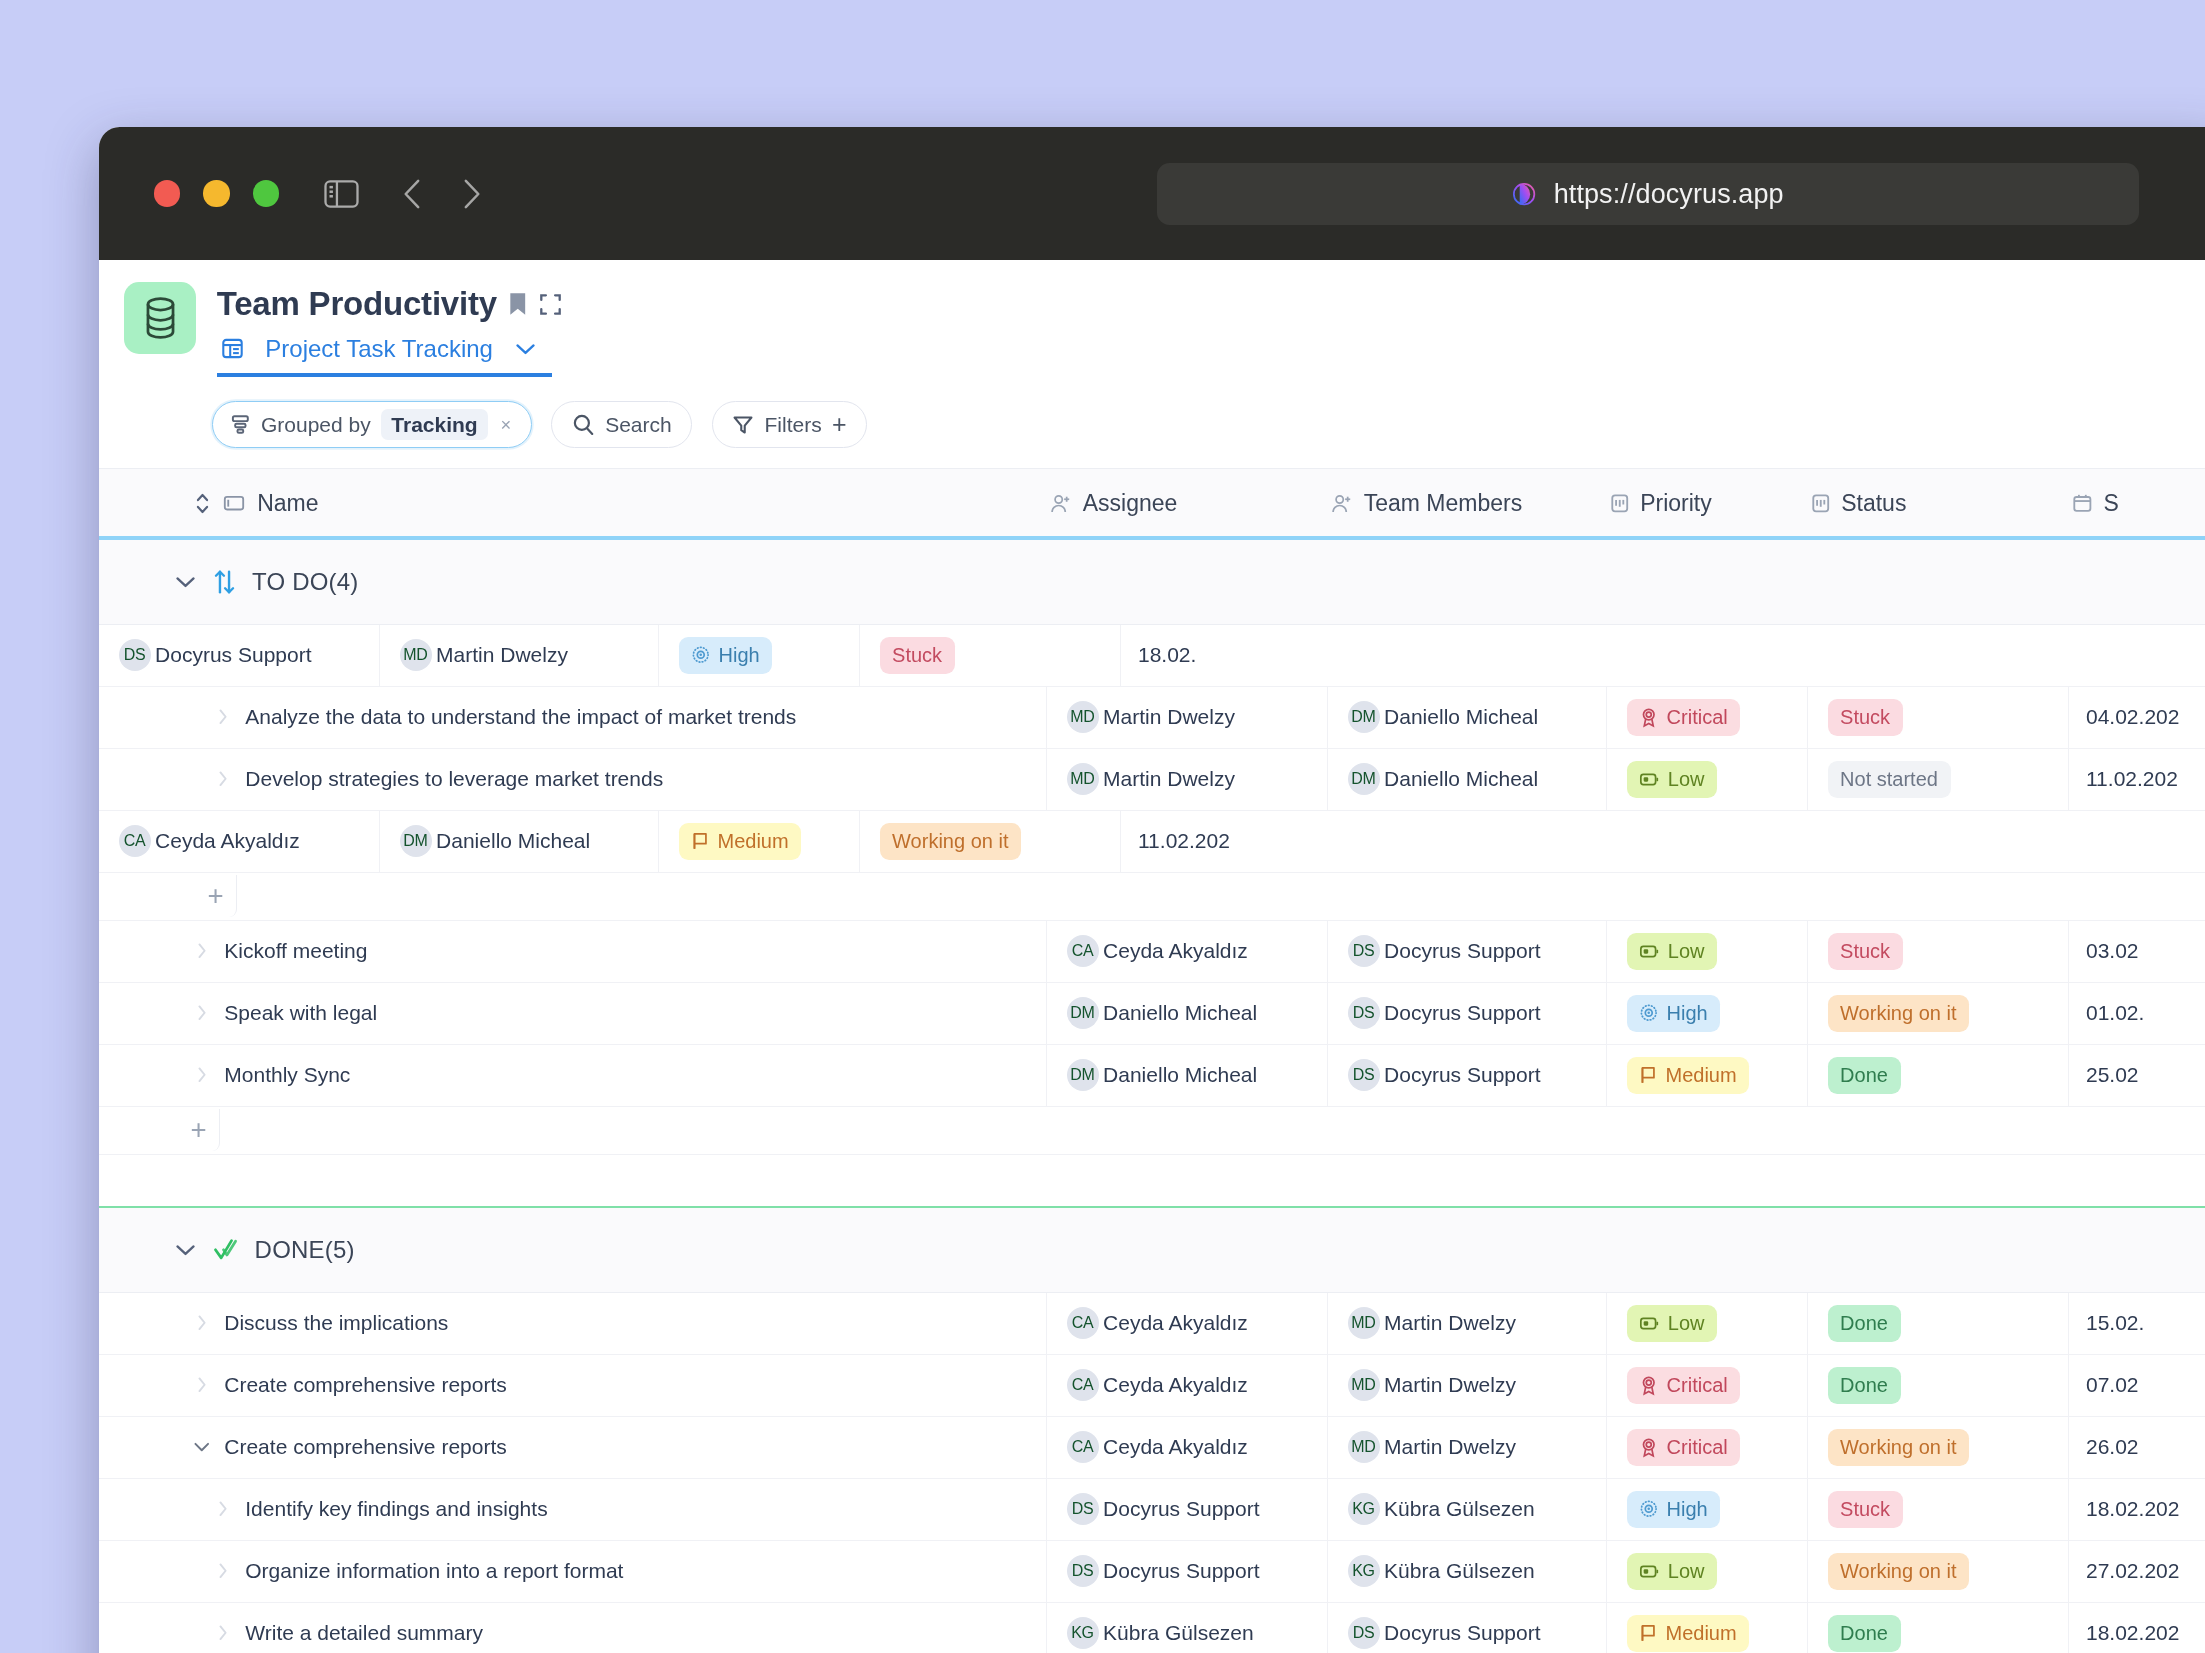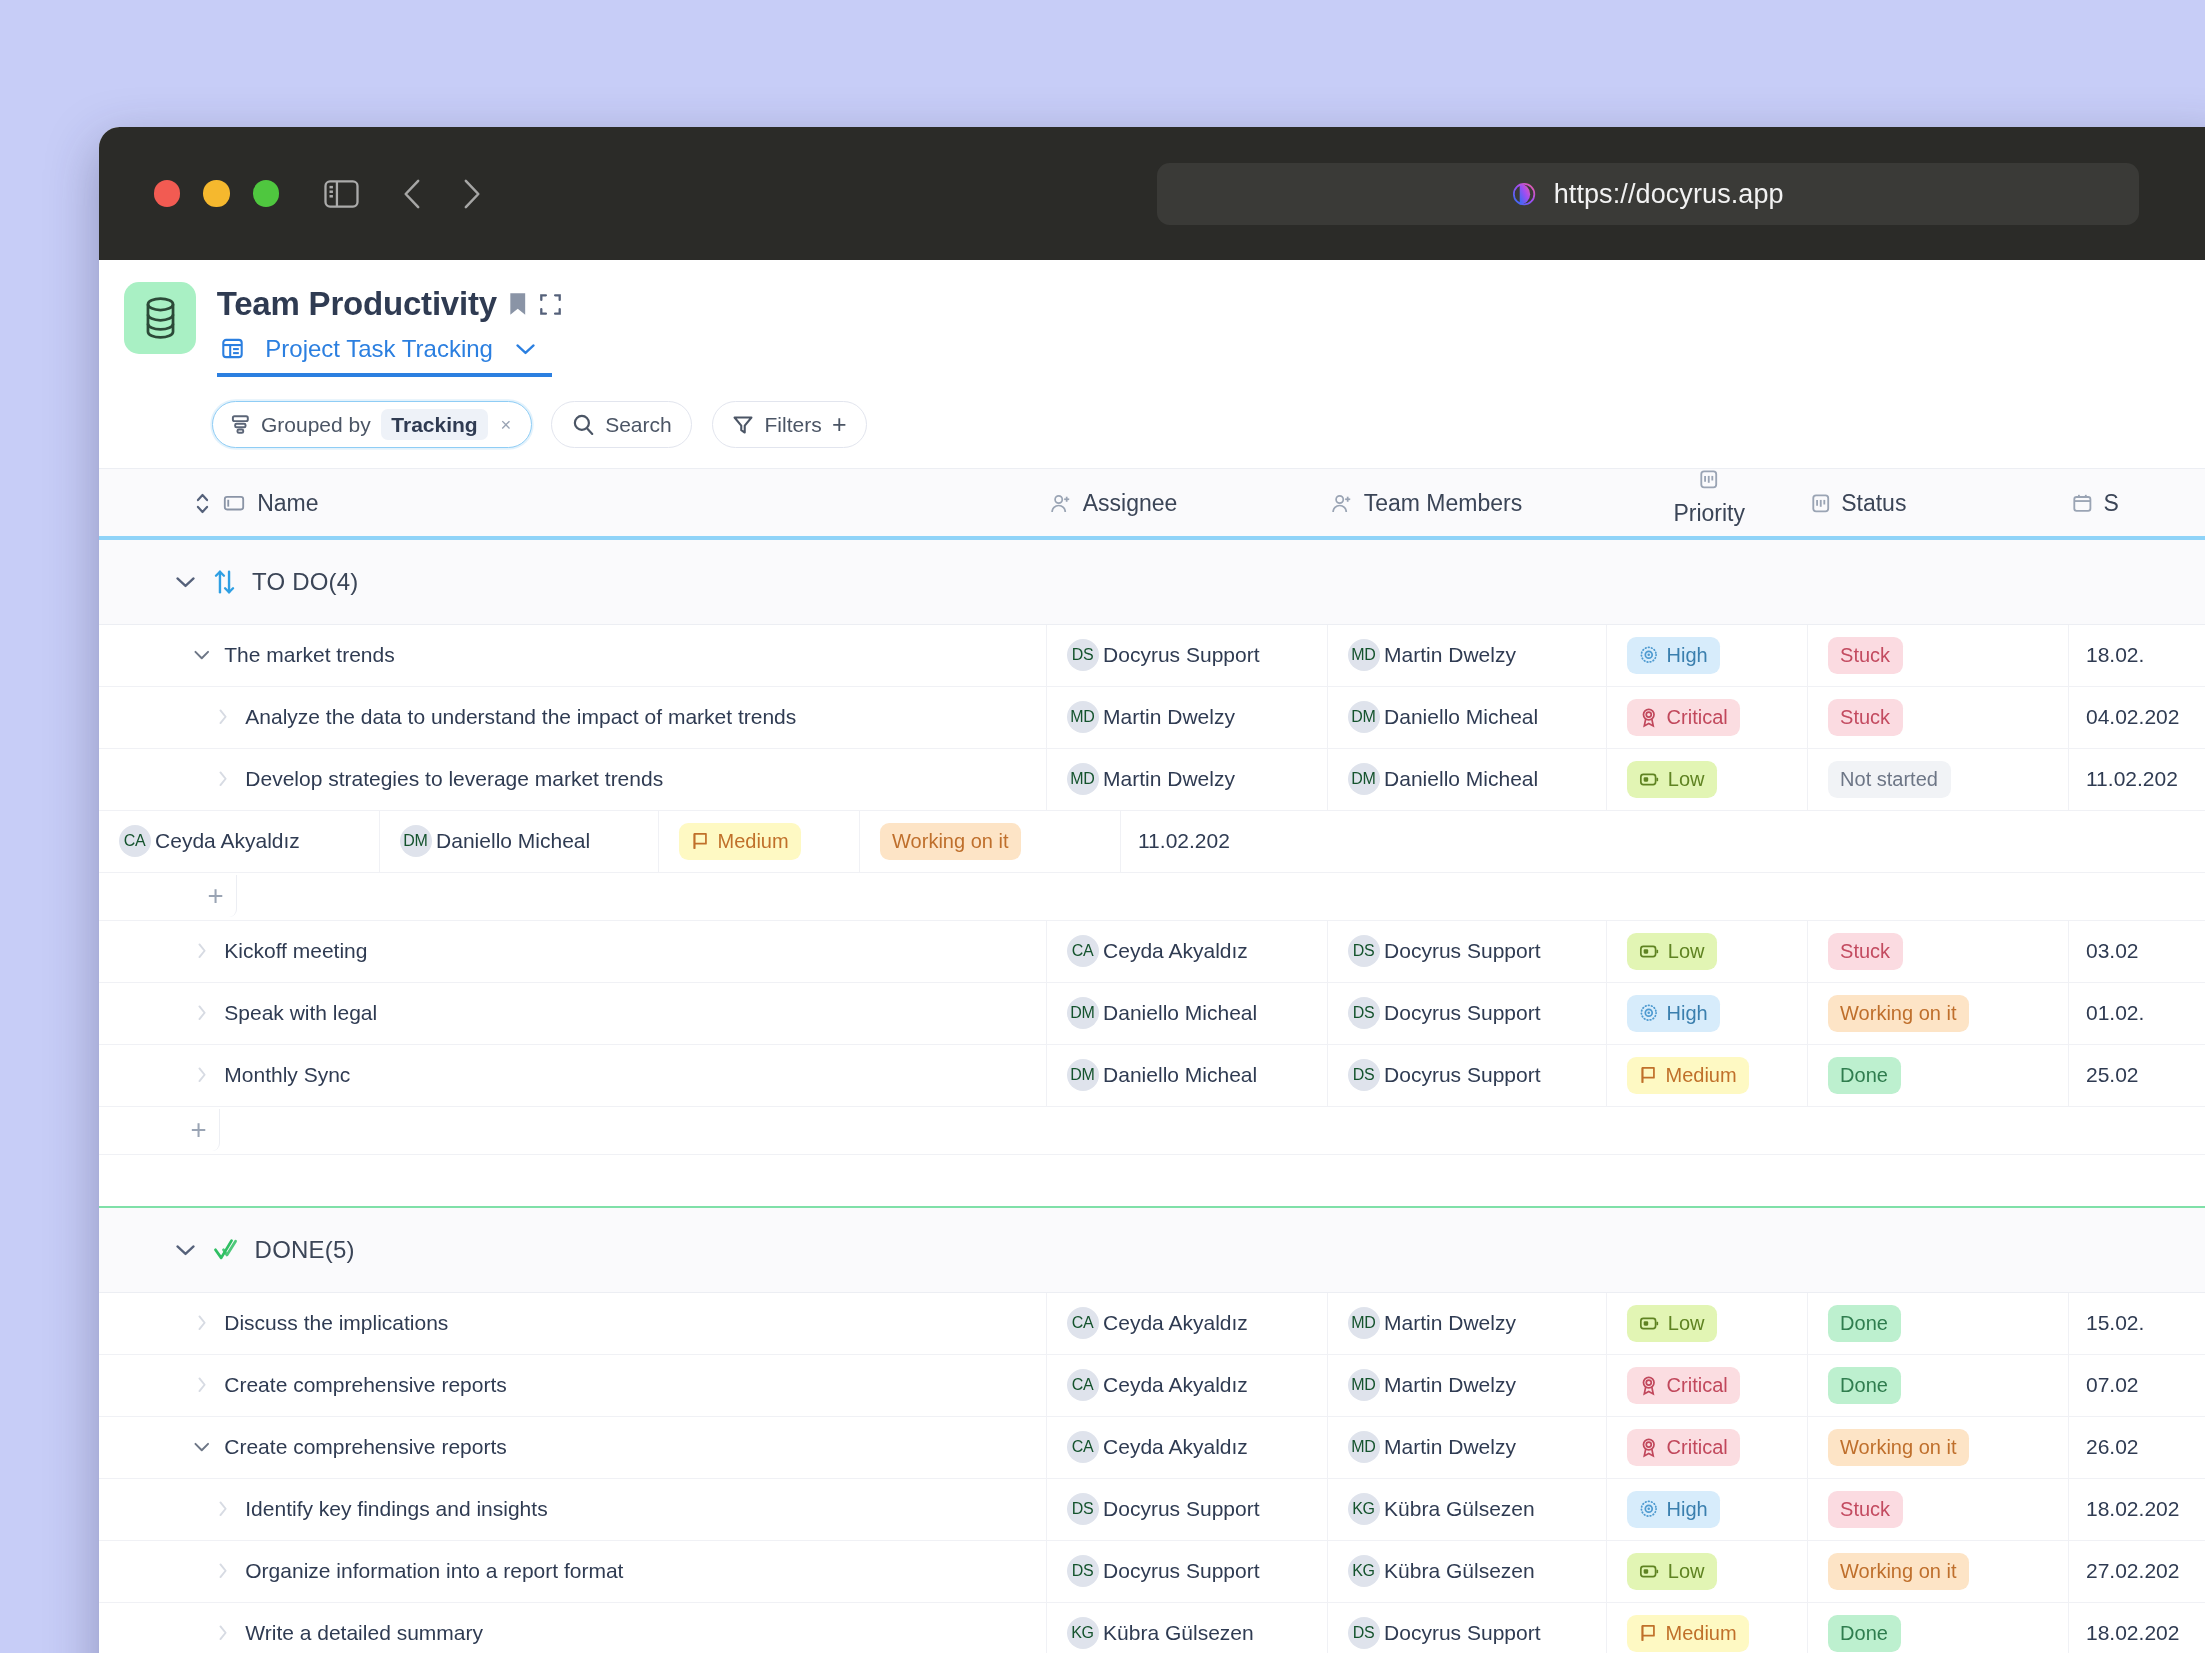--- a/index.html
+++ b/index.html
@@ -355,21 +355,21 @@
                   <circle cx="7.5" cy="5.6" r="3.1"></circle>
                     <path d="M1.8 16.5 a5.7 5.7 0 0 1 11.4 0"></path>
                   <line x1="14.4" y1="3.2" x2="14.4" y2="7.6"></line>
                     <line x1="12.2" y1="5.4" x2="16.6" y2="5.4"></line>
                 </svg>
               </span>
               <span>Team Members</span>
             </div>
           </div>
           <div class="c-prio">
-            <div class="cell" style="height:70px;flex-direction:column;">
+            <div class="cell" style="height:70px;">
               <span>
                 <svg width="19.5" height="20.7" viewBox="0 0 17 18" fill="none" stroke="#9aa4b4" stroke-width="1.6">
                     <rect x="2" y="2" width="13" height="14" rx="2.4"></rect>
                     <line x1="5.3" y1="6" x2="5.3" y2="11"></line>
                     <line x1="8.5" y1="6" x2="8.5" y2="12"></line>
                     <line x1="11.6" y1="6" x2="11.6" y2="10"></line>
                   </svg>
               </span>
               <span>Priority</span>
             </div>
@@ -413,32 +413,20 @@
                 <svg width="25" height="30" viewBox="0 0 22 26" fill="none" stroke="#2f9fe3" stroke-width="2.1" stroke-linecap="round" stroke-linejoin="round">
                   <line x1="7" y1="22" x2="7" y2="4"></line>
                   <polyline points="3.5,7.5 7,4 10.5,7.5"></polyline>
                   <line x1="15" y1="4" x2="15" y2="22"></line>
                   <polyline points="11.5,18.5 15,22 18.5,18.5"></polyline>
                 </svg>
               </span>
               <span>TO DO(4)</span>
             </div>
             <div class="row trow parent">
-              <div class="c-name">
-                <div class="cell">
-                  <div class="nm indent-0">
-                    <span class="chev">
-                      <svg width="19.5" height="11.5" viewBox="0 0 17 10" fill="none" stroke="#6d7686" stroke-width="1.7" stroke-linecap="round" stroke-linejoin="round">
-                        <polyline points="3,2.5 8.5,8 14,2.5"></polyline>
-                      </svg>
-                    </span>
-                    <span class="label">The market trends</span>
-                  </div>
-                </div>
-              </div>
               <div class="c-assign">
                 <div class="cell">
                   <div class="person">
                     <span class="avatar">DS</span>
                     <span class="pname">Docyrus Support</span>
                   </div>
                 </div>
               </div>
               <div class="c-team">
                 <div class="cell">

